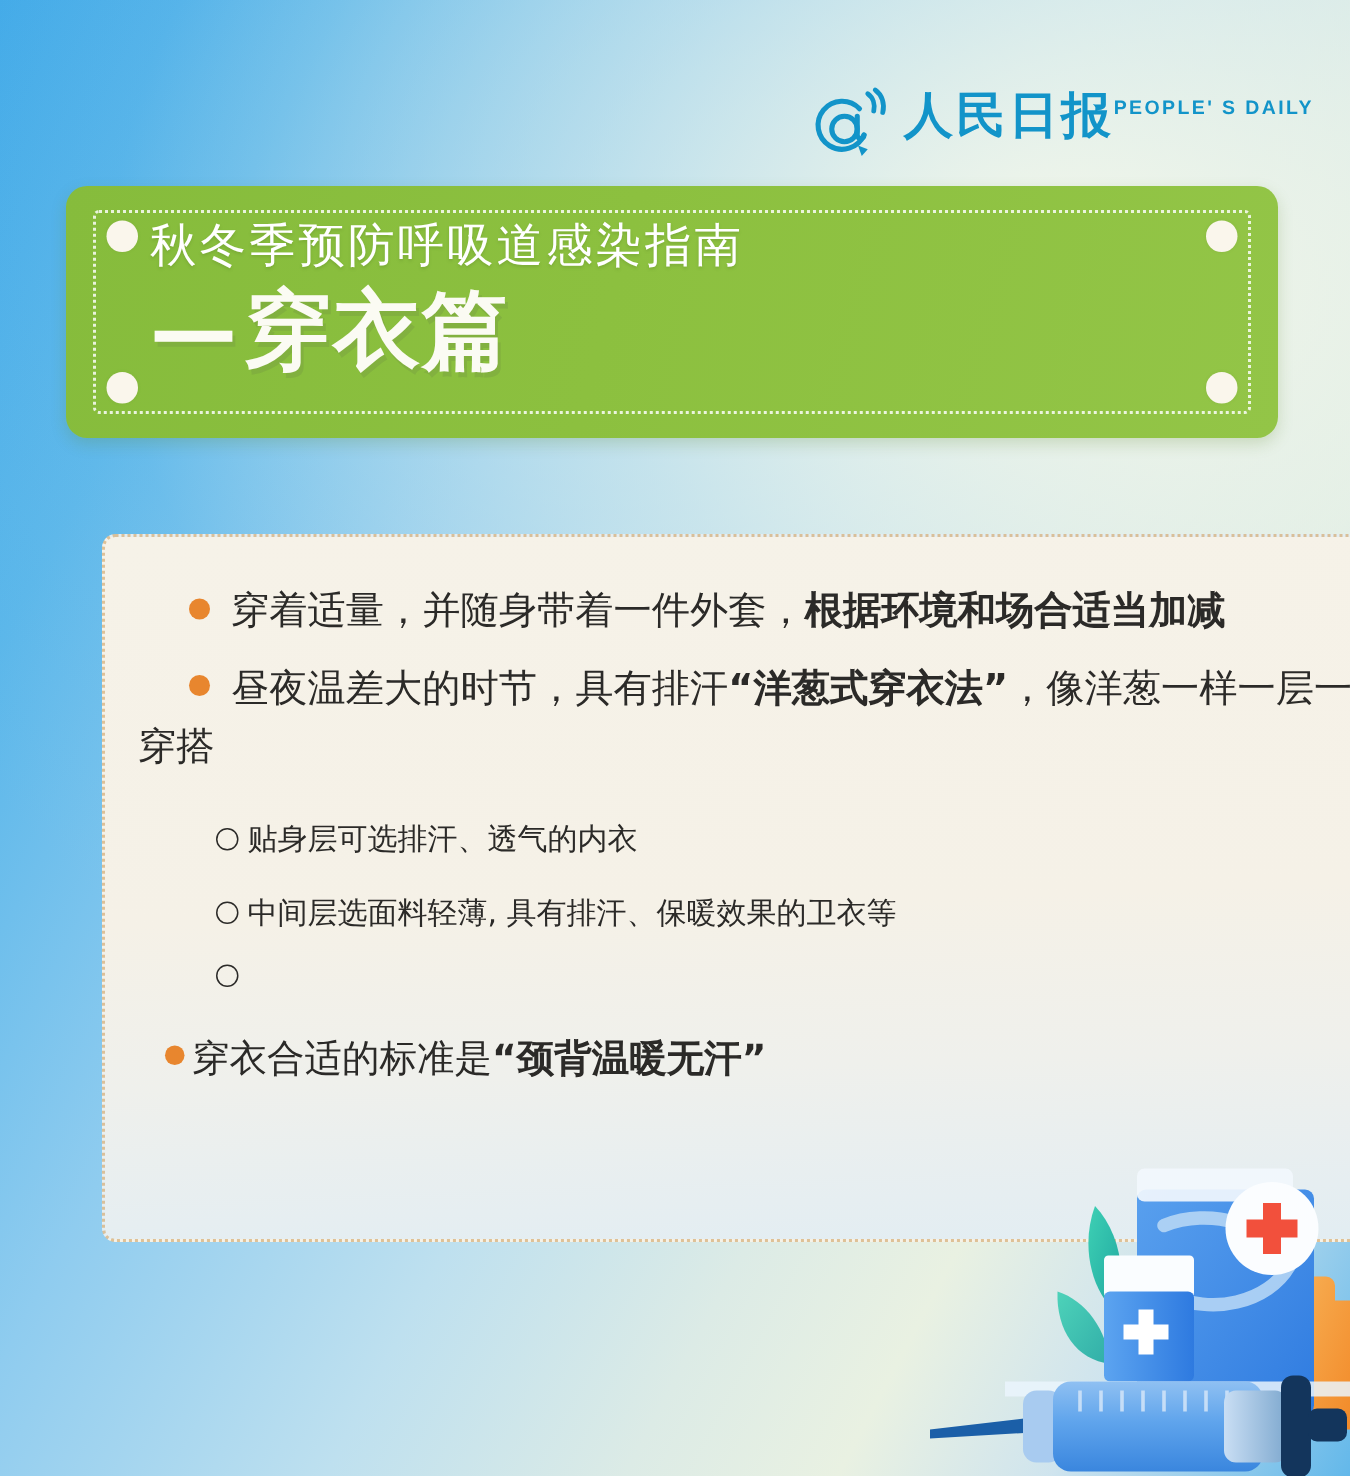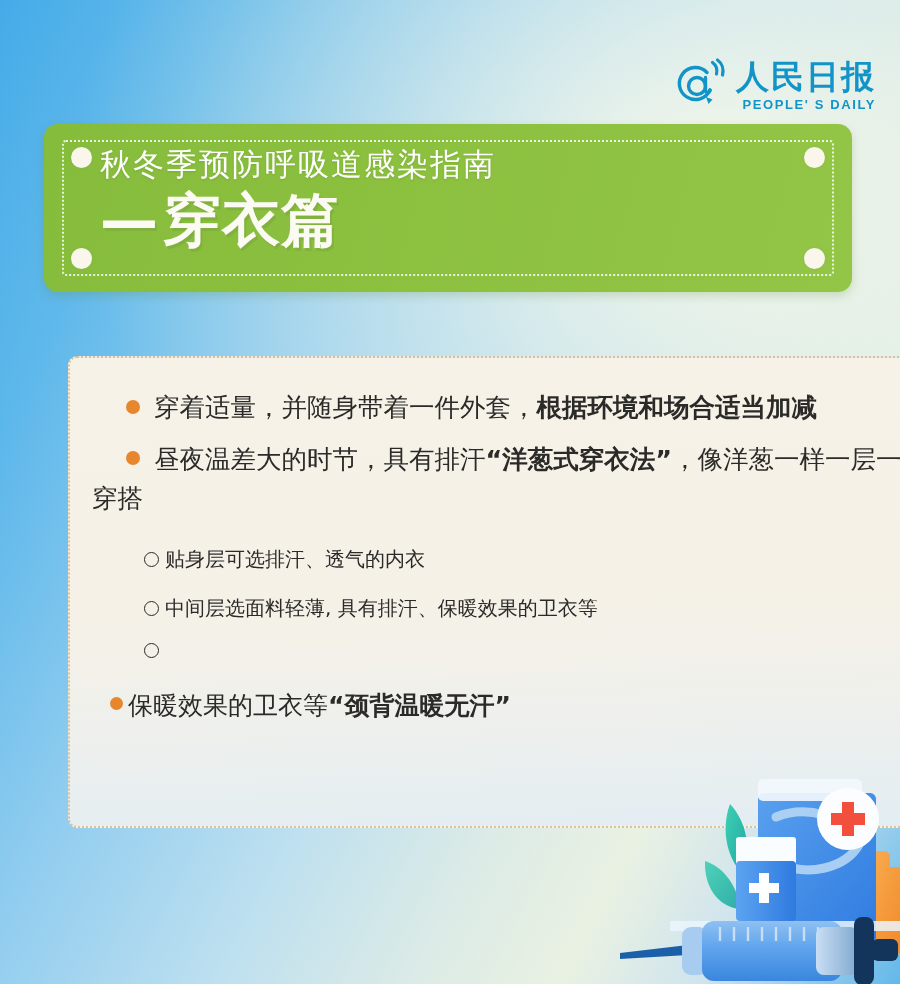--- a/index.html
+++ b/index.html
@@ -9,21 +9,21 @@
   }
   .poster{
     position:relative;width:900px;height:984px;overflow:hidden;
     background:
       radial-gradient(120% 85% at 78% 18%, rgba(246,248,233,0.95) 0%, rgba(223,238,234,0.55) 30%, rgba(170,213,236,0.10) 58%, rgba(120,190,235,0) 78%),
       linear-gradient(118deg, #3FA9E8 0%, #59B6EA 16%, #8FCCEF 34%, #BEE0EF 52%, #DCEBE6 66%, #E9F1E2 76%, #CFE4EE 86%, #63B8EA 100%);
   }
   
   .logo{position:absolute;right:24px;top:56px;display:flex;align-items:flex-start;gap:7px;}
   .logo-mark{position:relative;width:56px;height:56px;flex:none;}
-  .logo-text{display:flex;flex-direction:column;line-height:1;padding-top:4px;}
+  .logo-text{display:flex;flex-direction:row;line-height:1;padding-top:4px;}
   .logo-cn{font-size:33px;font-weight:bold;color:#1294C9;letter-spacing:2px;
            font-family:"DejaVu Sans","Liberation Sans",sans-serif;}
   .logo-en{font-size:13px;font-weight:bold;color:#1294C9;letter-spacing:1.6px;margin-top:5px;text-align:right;}
 
   
   .banner{
     position:absolute;left:44px;top:124px;width:808px;height:168px;
     background:linear-gradient(105deg,#86BC3C 0%,#8CC03F 45%,#93C547 100%);
     border-radius:14px;
     box-shadow:0 4px 10px rgba(90,130,40,0.22);
@@ -156,21 +156,21 @@
       <p class="subline">
         <span class="ring"></span>
           <span>中间层选面料轻薄, 具有排汗、保暖效果的卫衣等</span>
       </p>
       <p class="subline gap2">
         <span class="ring"></span>
       </p>
 
       <p class="lastline">
         <span class="dot sm"></span>
-          <span>保暖效果的卫衣等</span>
+          <span>穿衣合适的标准是</span>
           <span class="bold">“颈背温暖无汗”</span>
       </p>
 
     </div>
   </div>
 
   <div class="illus">
     <svg viewBox="0 0 290 215" width="290" height="215" aria-hidden="true">
       <defs>
         <linearGradient id="panelG" x1="0" y1="0" x2="1" y2="1">

